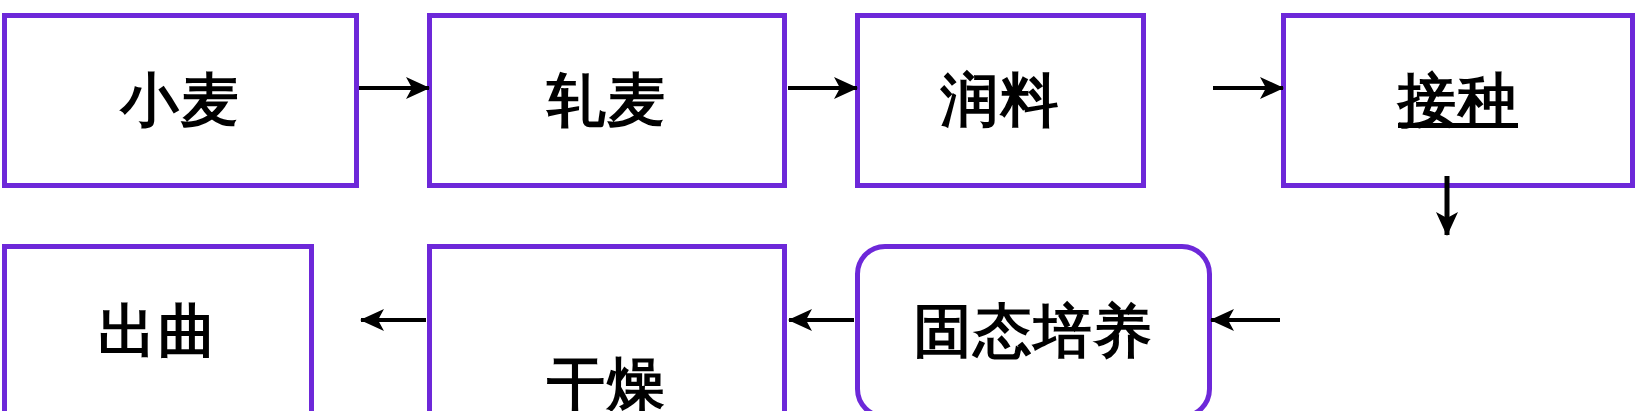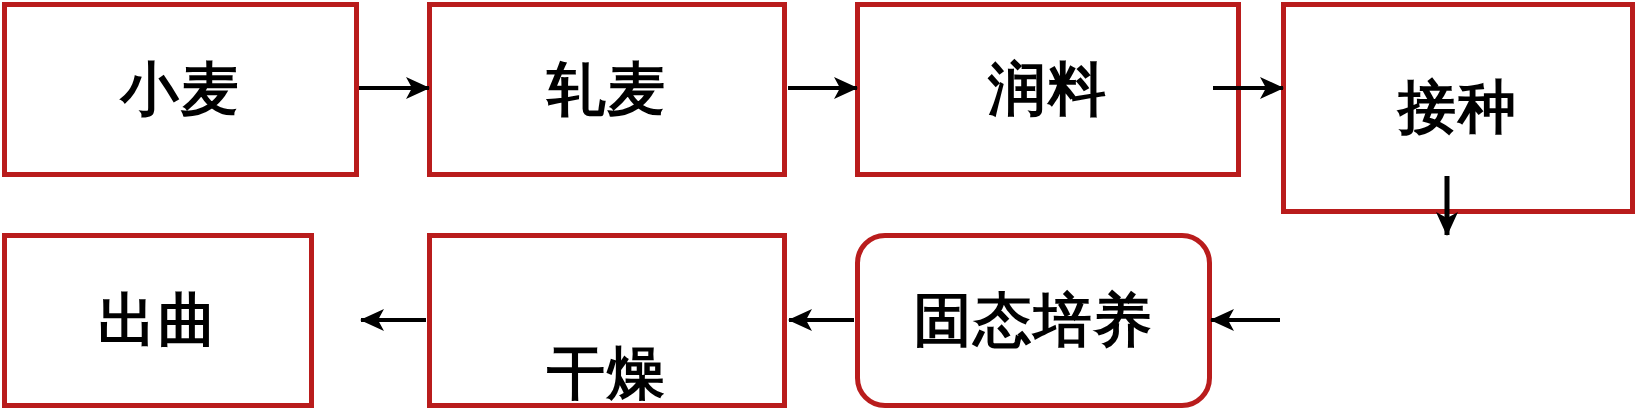--- a/index.html
+++ b/index.html
@@ -11,25 +11,26 @@
     position: relative;
     width: 1639px;
     height: 411px;
     background: #ffffff;
     font-family: "Liberation Serif", "DejaVu Serif", serif;
     overflow: hidden;
   }
   .flow-box {
     position: absolute;
     box-sizing: border-box;
-    border: 5px solid #b91c1c;
+    border: 5px solid #6d28d9;
     background: #ffffff;
     display: flex;
     align-items: center;
     justify-content: center;
+    margin-top: 11px;
   }
   .flow-label {
     font-size: 58px;
     font-weight: bold;
     color: #000000;
     letter-spacing: 2px;
     line-height: 1;
     white-space: nowrap;
   }
   .arrow-layer {
@@ -47,25 +48,25 @@
 <div class="canvas">
 
   <div class="flow-box" style="left:2px; top:2px; width:357px; height:175px;">
     <span class="flow-label">小麦</span>
   </div>
 
   <div class="flow-box" style="left:427px; top:2px; width:360px; height:175px;">
     <span class="flow-label">轧麦</span>
   </div>
 
-  <div class="flow-box" style="left:855px; top:2px; width:386px; height:175px;">
+  <div class="flow-box" style="left:855px; top:2px; width:291px; height:175px;">
     <span class="flow-label">润料</span>
   </div>
 
-  <div class="flow-box" style="left:1281px; top:2px; width:354px; height:212px;">
+  <div class="flow-box" style="left:1281px; top:2px; width:354px; height:175px;text-decoration:underline;">
     <span class="flow-label">接种</span>
   </div>
 
 
   <div class="flow-box" style="left:855px; top:233px; width:357px; height:175px;border-radius:30px;">
     <span class="flow-label">固态培养</span>
   </div>
 
   <div class="flow-box" style="left:427px; top:233px; width:360px; height:175px;align-items:flex-end;">
     <span class="flow-label">干燥</span>

